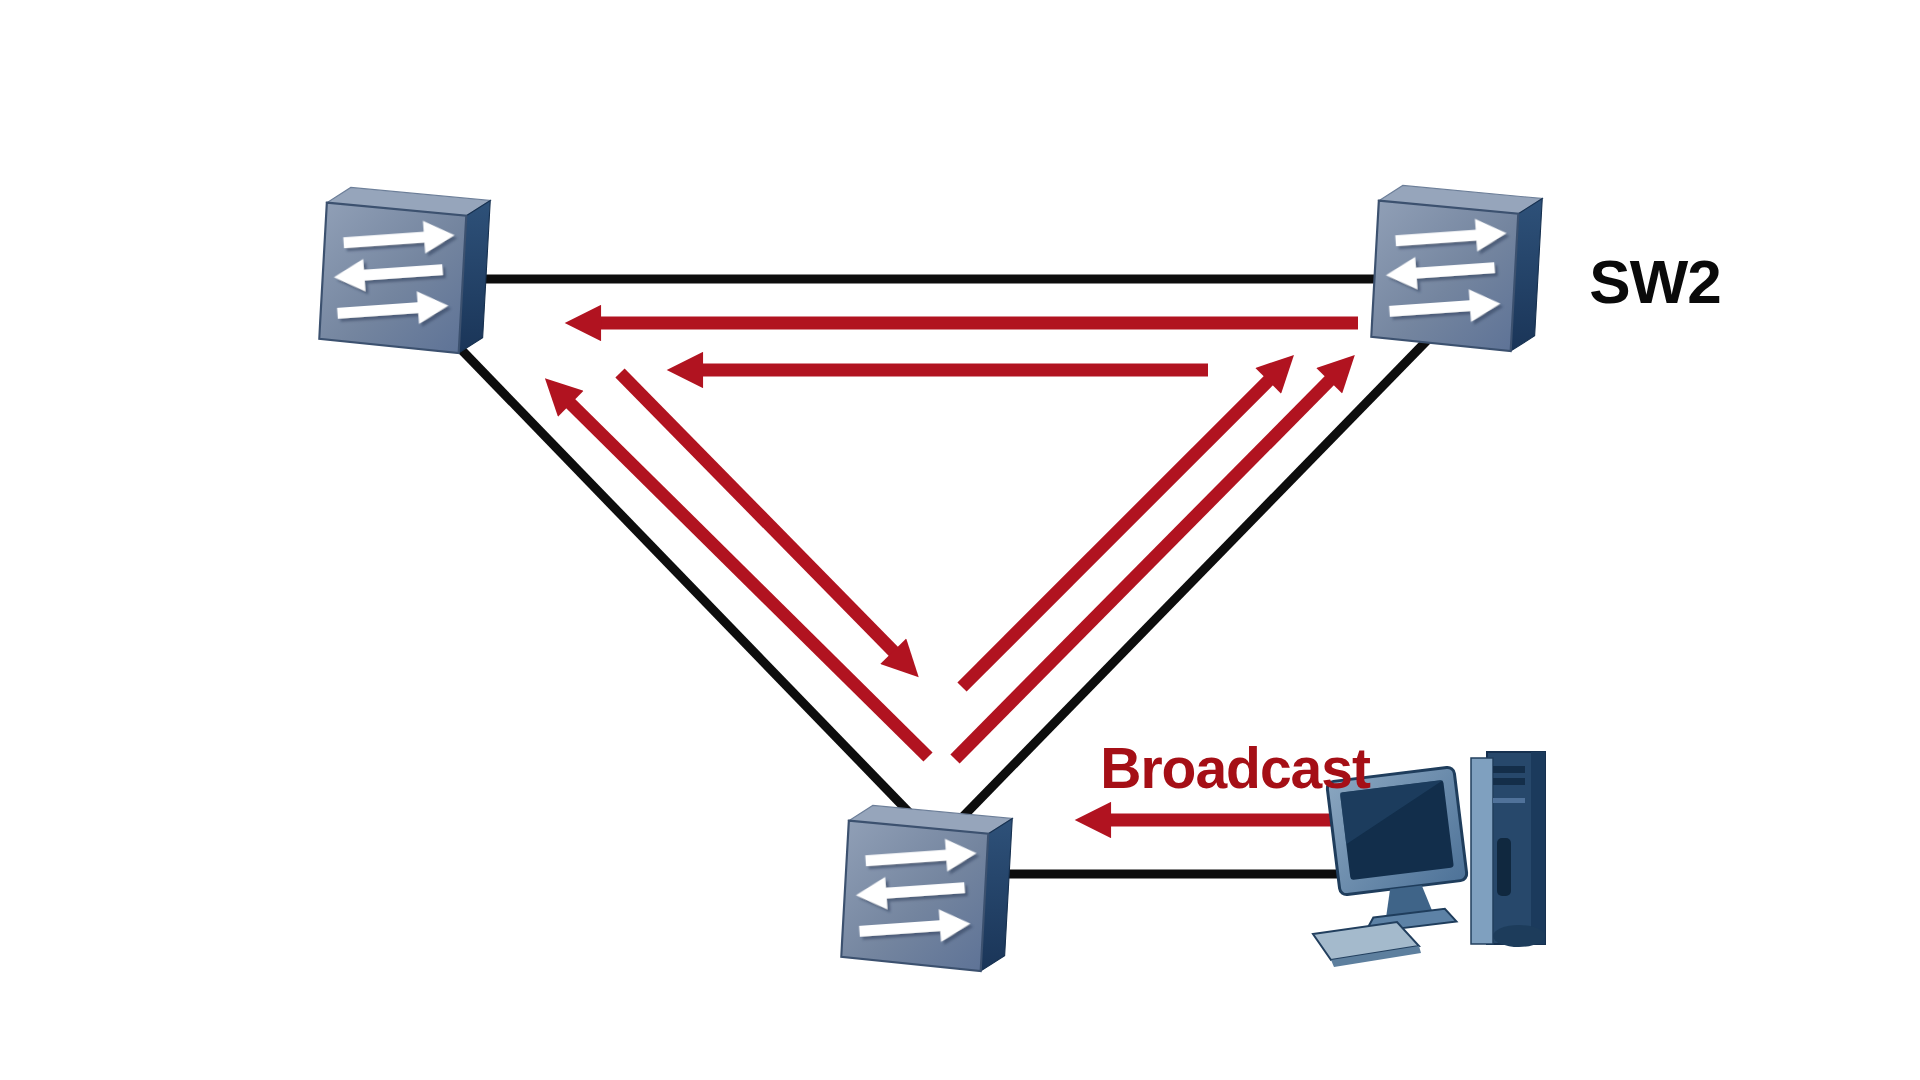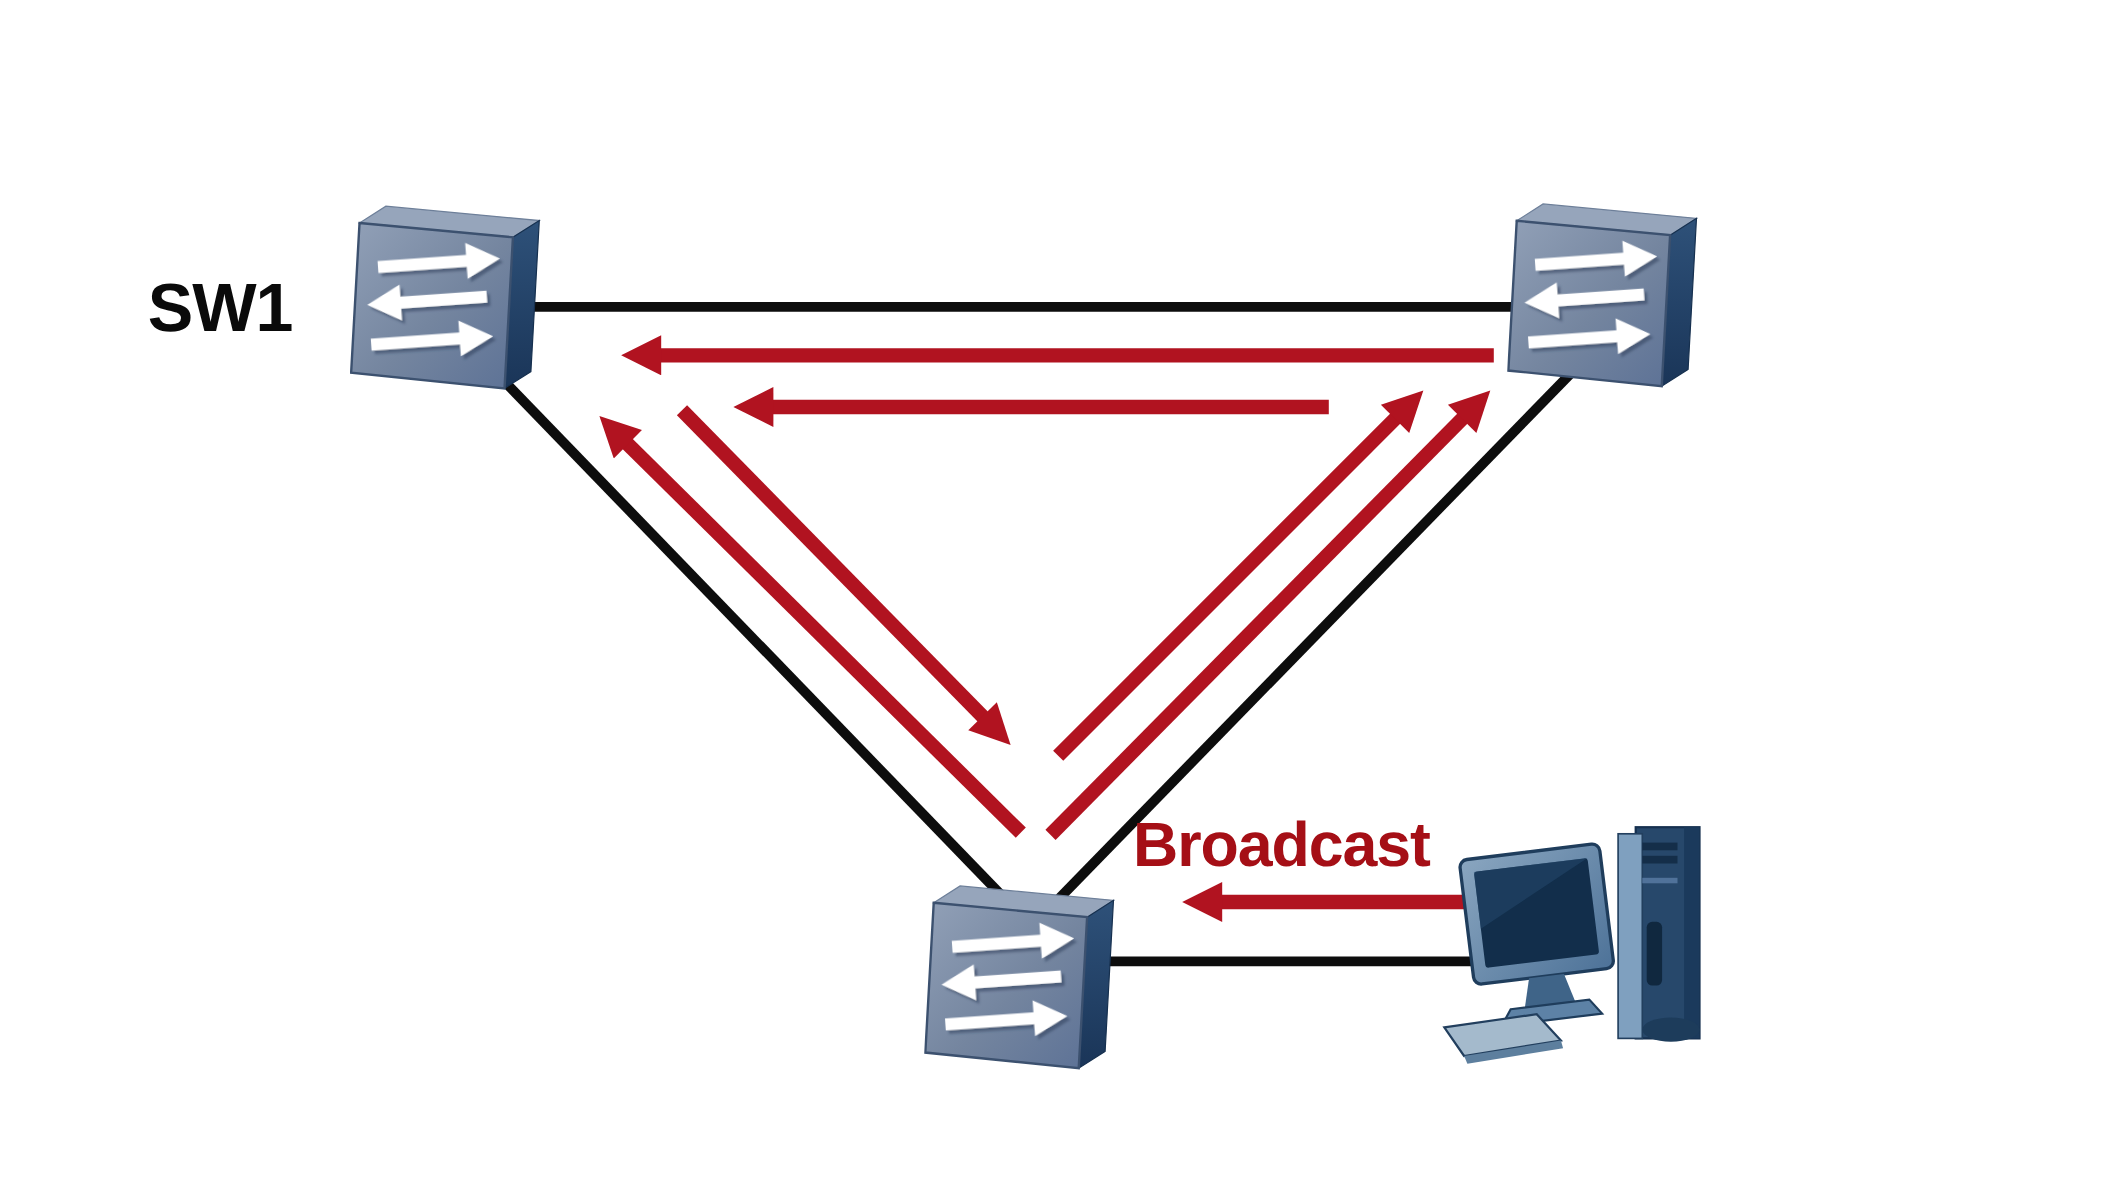--- a/index.html
+++ b/index.html
@@ -3,21 +3,21 @@
 <meta charset="utf-8">
 <style>
   html,body{margin:0;padding:0;background:#ffffff;}
   body{font-family:"Liberation Sans",sans-serif;}
   .canvas{position:relative;width:1920px;height:1080px;background:#ffffff;overflow:hidden;}
   .wires{position:absolute;left:0;top:0;z-index:1;}
   .node{position:absolute;z-index:2;}
   .node svg{display:block;}
   .node-label{position:absolute;z-index:3;width:220px;text-align:center;
               font-weight:700;font-size:62px;letter-spacing:-1px;color:#0a0a0a;line-height:1;}
-  .broadcast-label{position:absolute;z-index:3;left:1030px;top:740px;width:340px;text-align:left;
+  .broadcast-label{position:absolute;z-index:3;left:1030px;top:740px;width:340px;text-align:right;
               font-weight:700;font-size:57px;letter-spacing:-1px;color:#a50f16;line-height:1;}
   .defs-hidden{position:absolute;width:0;height:0;overflow:hidden;}
 </style>
 </head>
 <body>
 
 <svg class="defs-hidden" aria-hidden="true">
   <defs>
     <linearGradient id="faceGrad" x1="0" y1="0" x2="1" y2="1">
       <stop offset="0" stop-color="#91a0b7"></stop>
@@ -116,16 +116,16 @@
         <polygon points="68,176 140,176 150,190 58,190" fill="#5d82a6" stroke="#1f3d5c" stroke-width="2"></polygon>
       </g>
 
       <g>
         <polygon points="18,196 102,184 124,208 36,222" fill="#a4bacc" stroke="#223f5e" stroke-width="2"></polygon>
         <polygon points="36,222 124,208 126,215 39,229" fill="#5d7f9e"></polygon>
       </g>
     </svg>
   </div>
 
-  <div class="node-label" style="left:90px;top:250px;">SW1</div>
+  <div class="node-label" style="left:1545px;top:251px;">SW2</div>
   <div class="broadcast-label">Broadcast</div>
 
 </div>
 
 </body></html>

